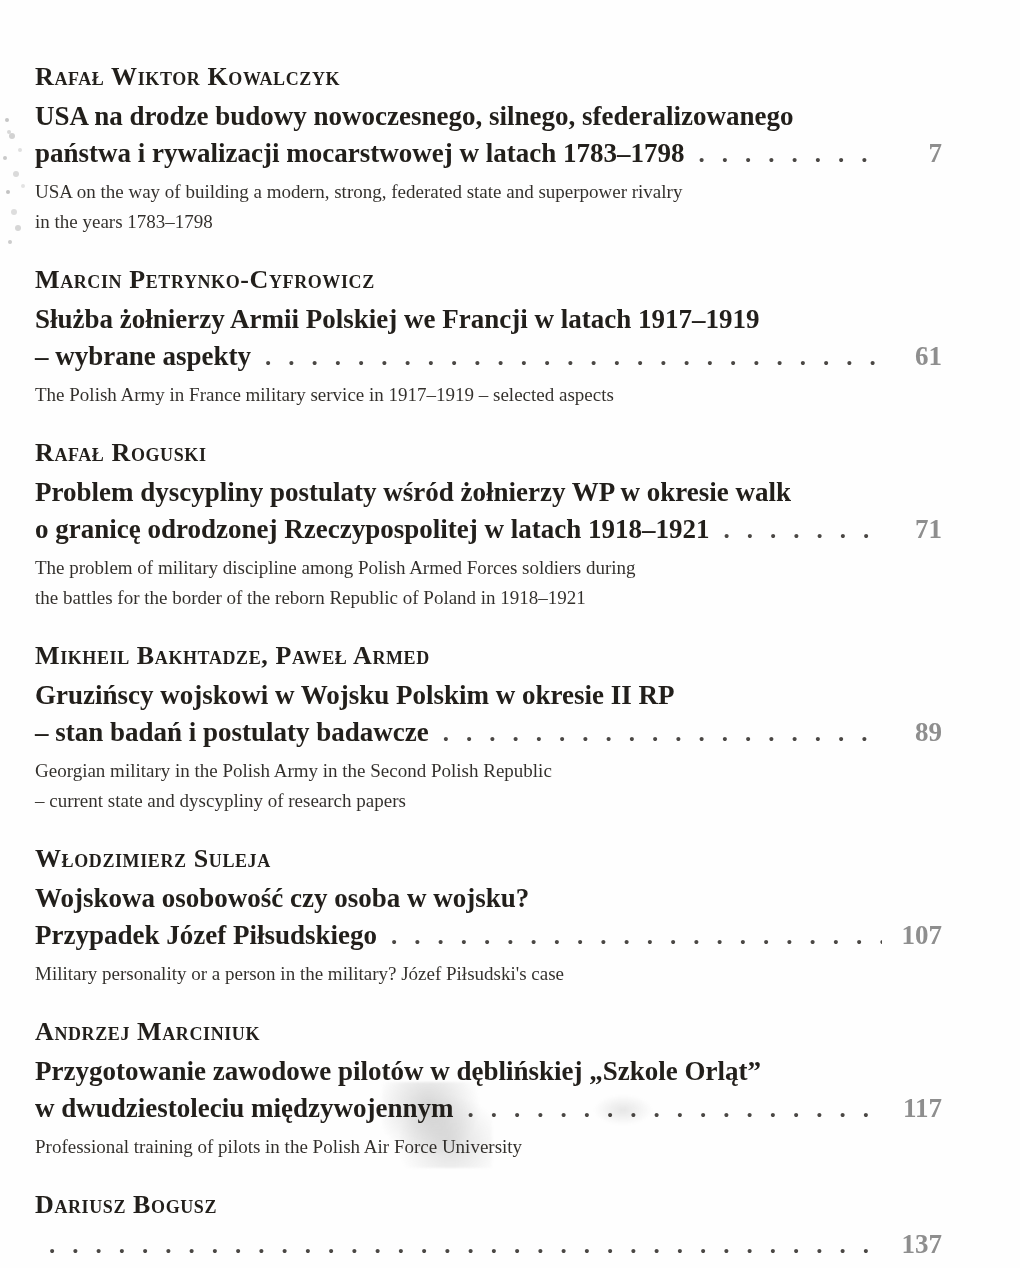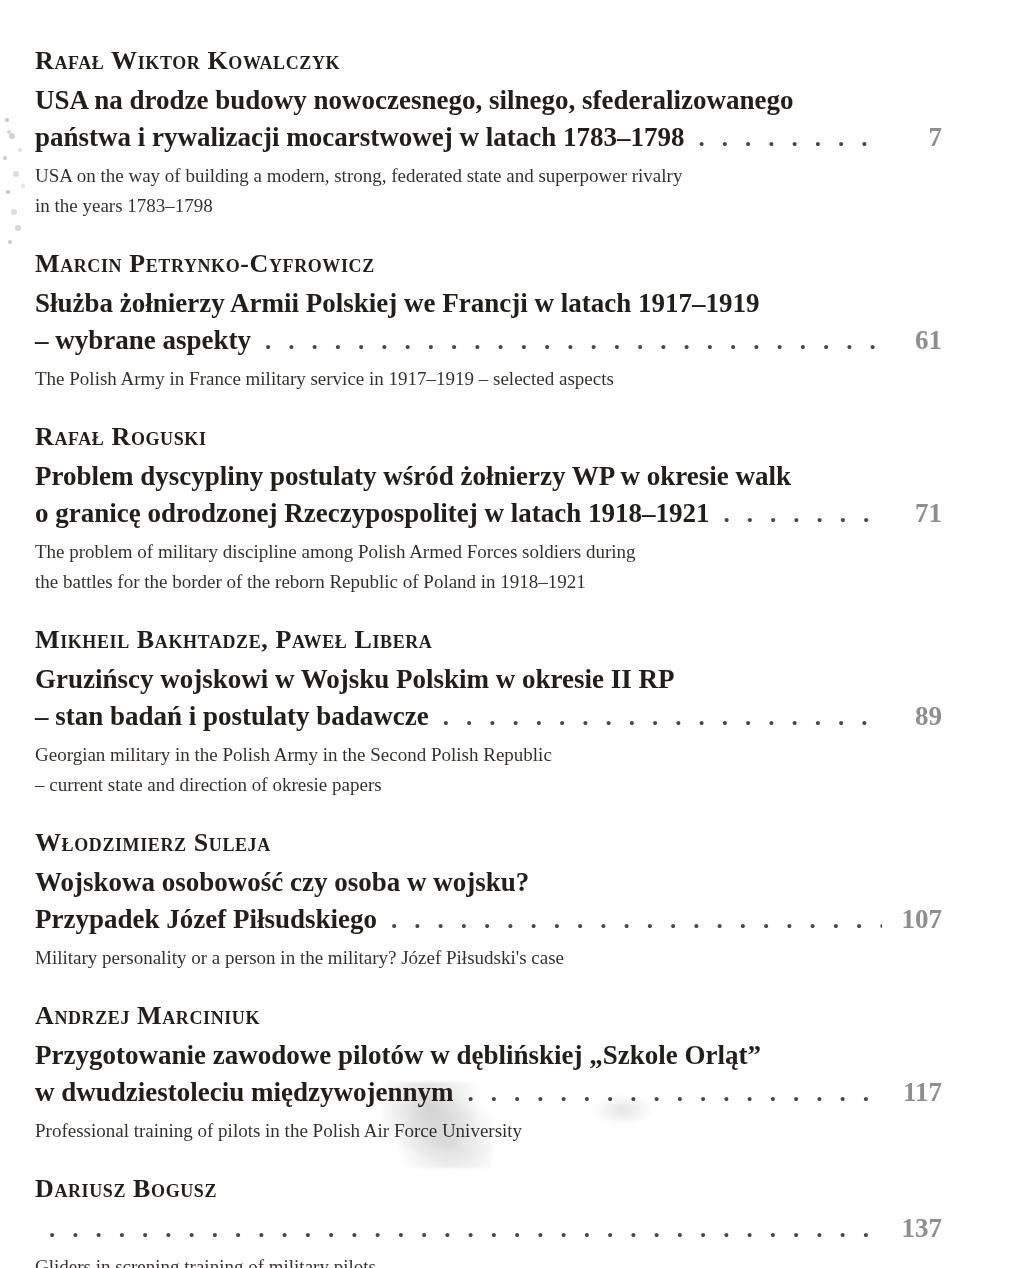--- a/index.html
+++ b/index.html
@@ -7,21 +7,21 @@
   body {
     background: var(--paper, #fefefe);
     font-family: "Liberation Serif", "DejaVu Serif", serif;
     color: var(--ink, #221f1b);
     overflow: hidden;
     position: relative;
   }
   .page {
     position: absolute;
     inset: 0;
-    padding: 44px 78px 0 35px;
+    padding: 60px 78px 0 35px;
   }
   .entry { margin-bottom: 26px; }
   .author {
     font-size: 26px;
     line-height: 33px;
     font-variant: small-caps;
     letter-spacing: 0.6px;
     font-weight: 600;
     color: var(--ink, #221f1b);
     margin-bottom: 5px;
@@ -138,32 +138,32 @@
         <span class="pagenum">71</span>
       </div>
     </div>
     <div class="subtitle">
       <div>The problem of military discipline among Polish Armed Forces soldiers during</div>
       <div>the battles for the border of the reborn Republic of Poland in 1918–1921</div>
     </div>
   </section>
 
   <section class="entry">
-    <h3 class="author">Mikheil Bakhtadze, Paweł Libera</h3>
+    <h3 class="author">Mikheil Bakhtadze, Paweł Armed</h3>
     <div class="title">
       <div class="tline">Gruzińscy wojskowi w Wojsku Polskim w okresie II RP</div>
       <div class="tline last">
         <span class="ttext">– stan badań i postulaty badawcze</span>
         <span class="leader">............................................................</span>
         <span class="pagenum">89</span>
       </div>
     </div>
     <div class="subtitle">
       <div>Georgian military in the Polish Army in the Second Polish Republic</div>
-      <div>– current state and direction of okresie papers</div>
+      <div>– current state and dyscypliny of research papers</div>
     </div>
   </section>
 
   <section class="entry">
     <h3 class="author">Włodzimierz Suleja</h3>
     <div class="title">
       <div class="tline">Wojskowa osobowość czy osoba w wojsku?</div>
       <div class="tline last">
         <span class="ttext">Przypadek Józef Piłsudskiego</span>
         <span class="leader">............................................................</span>

